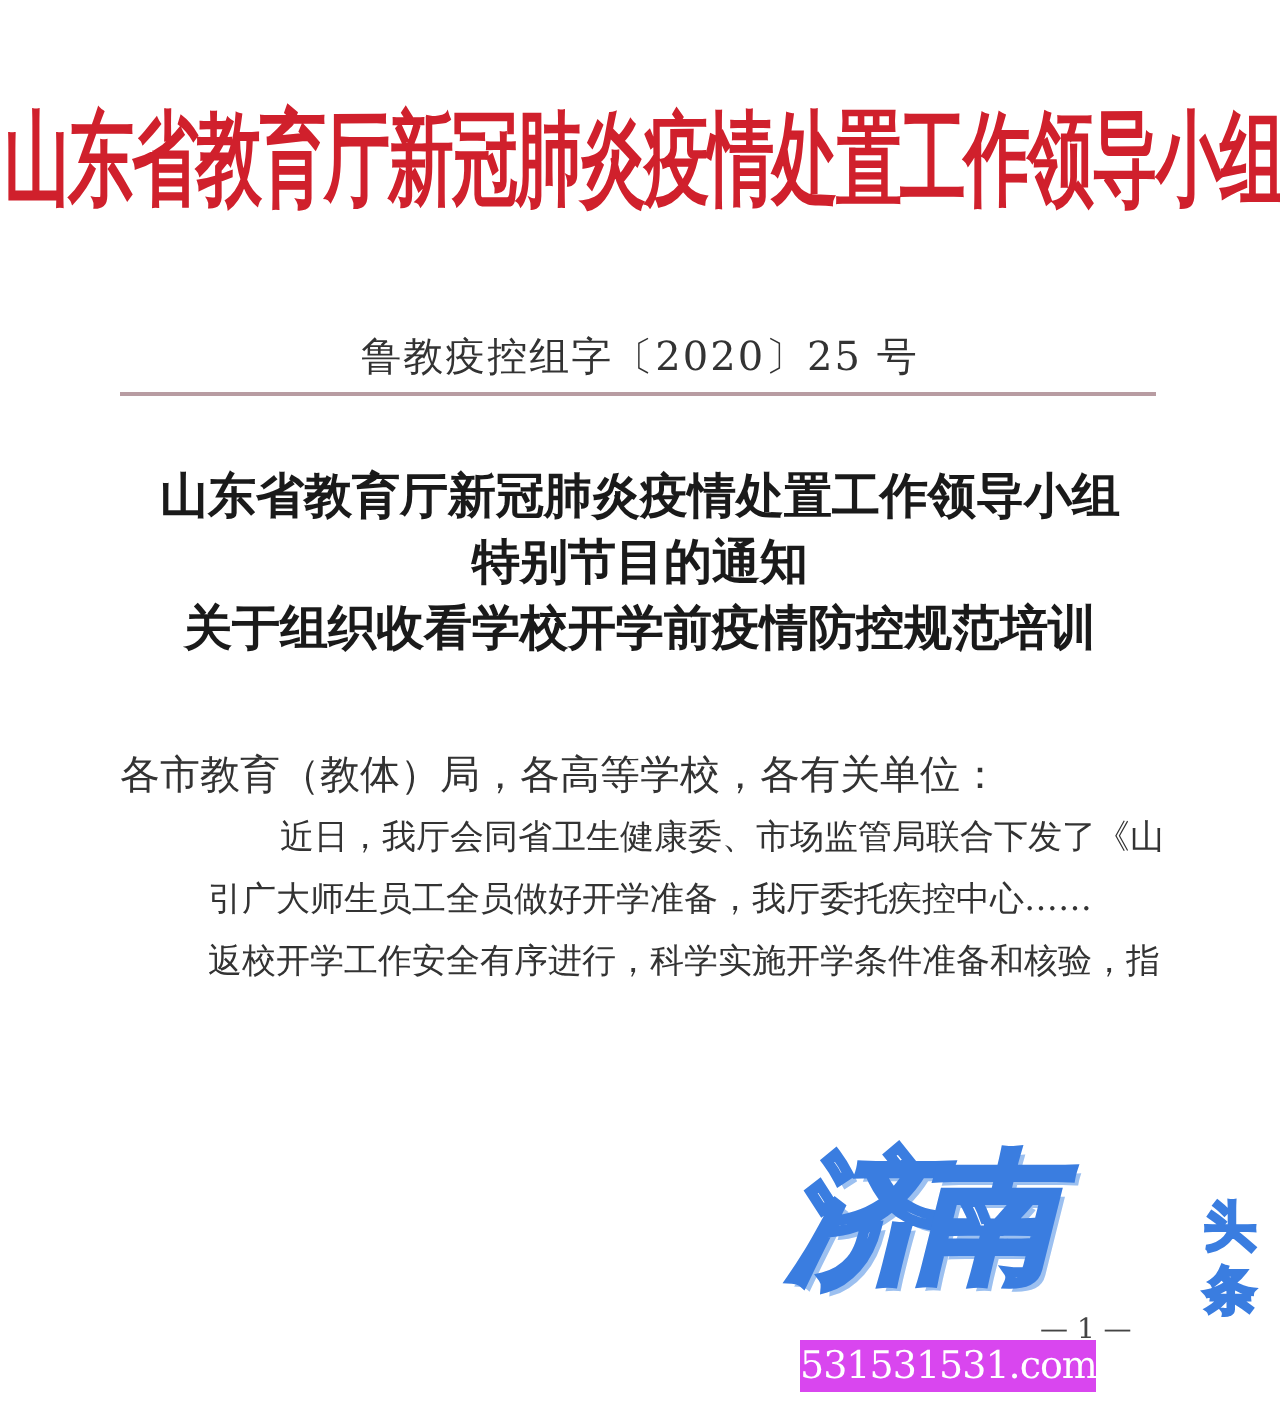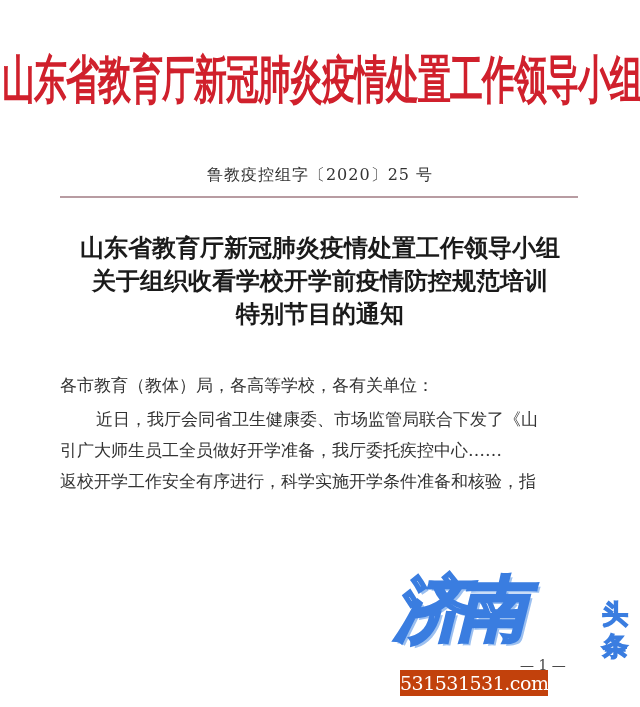--- a/index.html
+++ b/index.html
@@ -10,40 +10,40 @@
     .masthead {
       position: absolute; left: 62px; top: 48px; width: 520px; height: 64px;
       color: #d0202c; font-family: "DejaVu Sans", "Liberation Sans", sans-serif;
       font-size: 33px; font-weight: bold; letter-spacing: -1px;
       display: flex; align-items: center; justify-content: center;
       transform: scaleY(1.55); transform-origin: center;
       white-space: nowrap;
     }
     .doc-number {
       position: absolute; left: 0; top: 165px; width: 640px; text-align: center;
-      font-size: 16px; color: #333; letter-spacing: 1px;
+      font-size: 20px; color: #333; letter-spacing: 1px;
     }
     .rule {
       position: absolute; left: 60px; top: 196px; width: 518px; height: 2px;
       background: #b89ca2;
     }
     .title {
       position: absolute; left: 40px; top: 231px; width: 560px; text-align: center;
       font-size: 24px; font-weight: bold; line-height: 33px; color: #1a1a1a;
       letter-spacing: 0px;
     }
     .title div { white-space: nowrap; }
     .salutation {
-      position: absolute; left: 60px; top: 374px; font-size: 17px; color: #333; white-space: nowrap;
+      position: absolute; left: 60px; top: 374px; font-size: 20px; color: #333; white-space: nowrap;
     }
     .body {
       position: absolute; left: 60px; top: 404px; width: 525px;
       font-size: 17px; line-height: 31.2px; color: #333;
     }
-    .body .line { white-space: nowrap; height: 31.2px; }
+    .body .line { white-space: nowrap; height: 31.2px; margin-left: 44px; }
     .body .indent { padding-left: 36px; }
     .page-num {
       position: absolute; left: 520px; top: 657px; font-size: 14px; color: #444; white-space: nowrap;
     }
     .wm-glyphs {
       position: absolute; left: 395px; top: 564px; width: 190px; height: 90px;
       font-family: "DejaVu Sans", sans-serif; font-size: 70px; font-weight: bold;
       color: #ffffff; white-space: nowrap; letter-spacing: -8px;
       -webkit-text-stroke: 3px #3a7de0;
       text-shadow: 3px 3px 0 #9cc0f0;
@@ -51,36 +51,36 @@
       line-height: 90px;
     }
     .wm-side {
       position: absolute; left: 600px; top: 598px; width: 30px;
       font-family: "DejaVu Sans", sans-serif; font-size: 26px; font-weight: bold;
       color: #ffffff; -webkit-text-stroke: 1.5px #3a7de0; line-height: 32px;
       text-align: center;
     }
     .wm-banner {
       position: absolute; left: 400px; top: 670px; width: 148px; height: 26px;
-      background: #c2410c; color: #ffffff;
+      background: #d946ef; color: #ffffff;
       font-family: "DejaVu Serif", serif; font-size: 19px; line-height: 26px;
       text-align: right; white-space: nowrap; letter-spacing: -0.5px;
     }
   </style>
 </head>
 <body>
 
 <div class="masthead">山东省教育厅新冠肺炎疫情处置工作领导小组</div>
 <div class="doc-number">鲁教疫控组字〔2020〕25 号</div>
 <div class="rule"></div>
 
 <div class="title">
   <div>山东省教育厅新冠肺炎疫情处置工作领导小组</div>
+  <div>特别节目的通知</div>
   <div>关于组织收看学校开学前疫情防控规范培训</div>
-  <div>特别节目的通知</div>
 </div>
 
 <div class="salutation">各市教育（教体）局，各高等学校，各有关单位：</div>
 
 <div class="body">
   <div class="line indent">近日，我厅会同省卫生健康委、市场监管局联合下发了《山</div>
   <div class="line">引广大师生员工全员做好开学准备，我厅委托疾控中心……</div>
   <div class="line">返校开学工作安全有序进行，科学实施开学条件准备和核验，指</div>
 </div>
 

